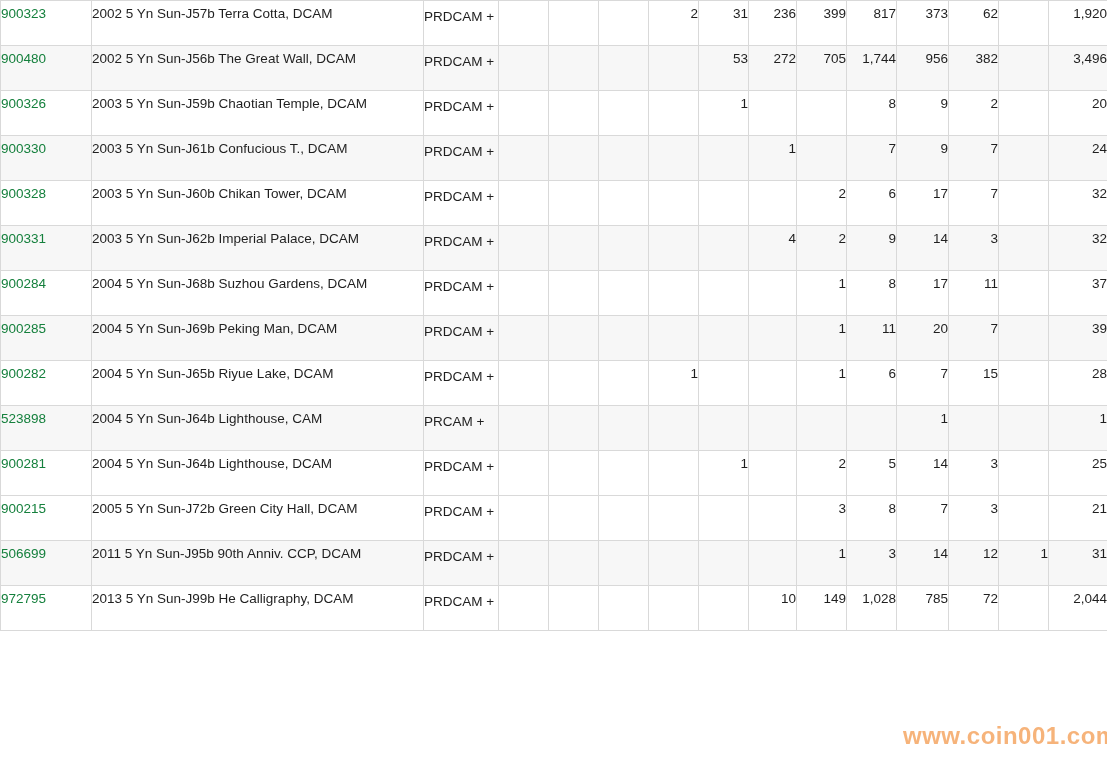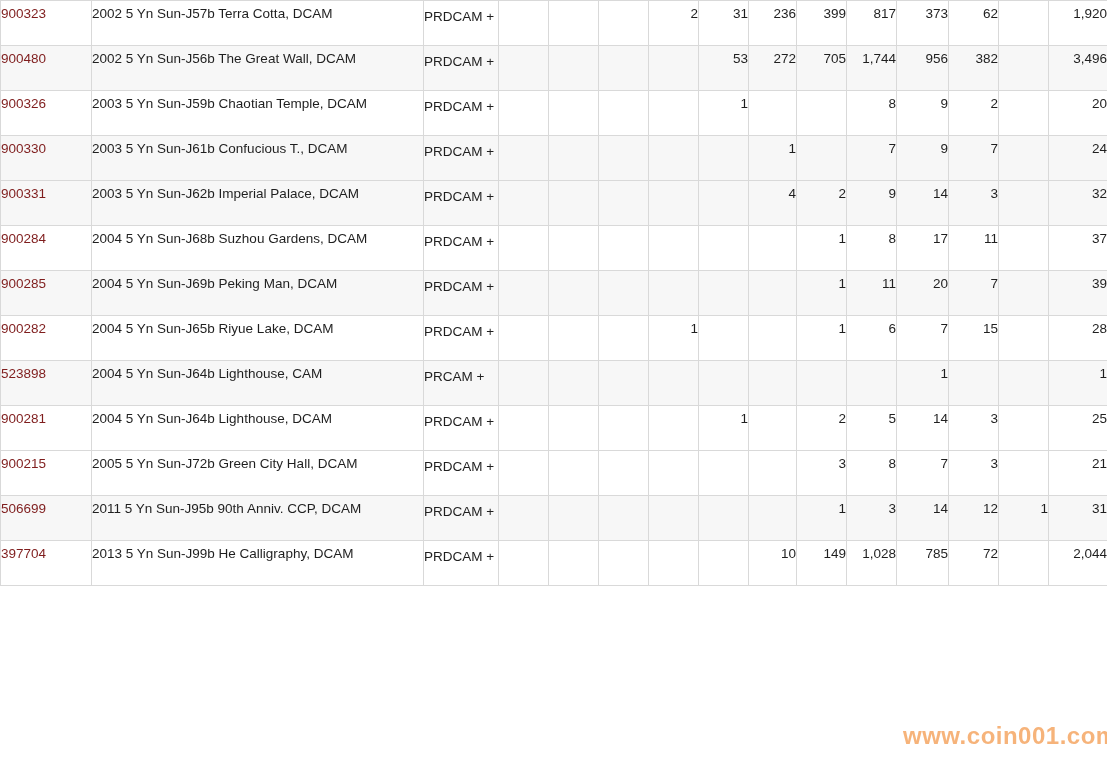--- a/index.html
+++ b/index.html
@@ -18,21 +18,21 @@
     vertical-align:top;
     padding:5px 0 0 0;
     font-size:13.5px;
     color:#1f1f1f;
     overflow:hidden;
     white-space:nowrap;
   }
   tr.alt td{background:#f7f7f7}
   tr.plain td{background:#ffffff}
   td.id{padding-left:9px}
-  a.cert{color:#7f1d1d;text-decoration:none;cursor:pointer}
+  a.cert{color:#15803d;text-decoration:none;cursor:pointer}
   td.desc{padding-left:10px}
   td.desig{padding-left:5px;line-height:1.65;white-space:normal}
   td.num{text-align:right;padding-right:9px}
   .watermark{
     position:absolute;left:903px;top:722px;
     font-size:24px;font-weight:bold;letter-spacing:0.5px;
     color:rgba(243,154,77,0.75);
     white-space:nowrap;pointer-events:none;
   }
 </style>
@@ -119,20 +119,37 @@
         <td class="num"></td>
         <td class="num"></td>
         <td class="num">1</td>
         <td class="num"></td>
         <td class="num">7</td>
         <td class="num">9</td>
         <td class="num">7</td>
         <td class="num"></td>
         <td class="num">24</td>
       </tr>
+      <tr class="plain">
+        <td class="id"><a class="cert" href="#">900328</a></td>
+        <td class="desc">2003 5 Yn Sun-J60b Chikan Tower, DCAM</td>
+        <td class="desig">PRDCAM +</td>
+        <td class="num"></td>
+        <td class="num"></td>
+        <td class="num"></td>
+        <td class="num"></td>
+        <td class="num"></td>
+        <td class="num"></td>
+        <td class="num">2</td>
+        <td class="num">6</td>
+        <td class="num">17</td>
+        <td class="num">7</td>
+        <td class="num"></td>
+        <td class="num">32</td>
+      </tr>
       <tr class="alt">
         <td class="id"><a class="cert" href="#">900331</a></td>
         <td class="desc">2003 5 Yn Sun-J62b Imperial Palace, DCAM</td>
         <td class="desig">PRDCAM +</td>
         <td class="num"></td>
         <td class="num"></td>
         <td class="num"></td>
         <td class="num"></td>
         <td class="num"></td>
         <td class="num">4</td>
@@ -256,21 +273,21 @@
         <td class="num"></td>
         <td class="num"></td>
         <td class="num">1</td>
         <td class="num">3</td>
         <td class="num">14</td>
         <td class="num">12</td>
         <td class="num">1</td>
         <td class="num">31</td>
       </tr>
       <tr class="plain">
-        <td class="id"><a class="cert" href="#">397704</a></td>
+        <td class="id"><a class="cert" href="#">972795</a></td>
         <td class="desc">2013 5 Yn Sun-J99b He Calligraphy, DCAM</td>
         <td class="desig">PRDCAM +</td>
         <td class="num"></td>
         <td class="num"></td>
         <td class="num"></td>
         <td class="num"></td>
         <td class="num"></td>
         <td class="num">10</td>
         <td class="num">149</td>
         <td class="num">1,028</td>

